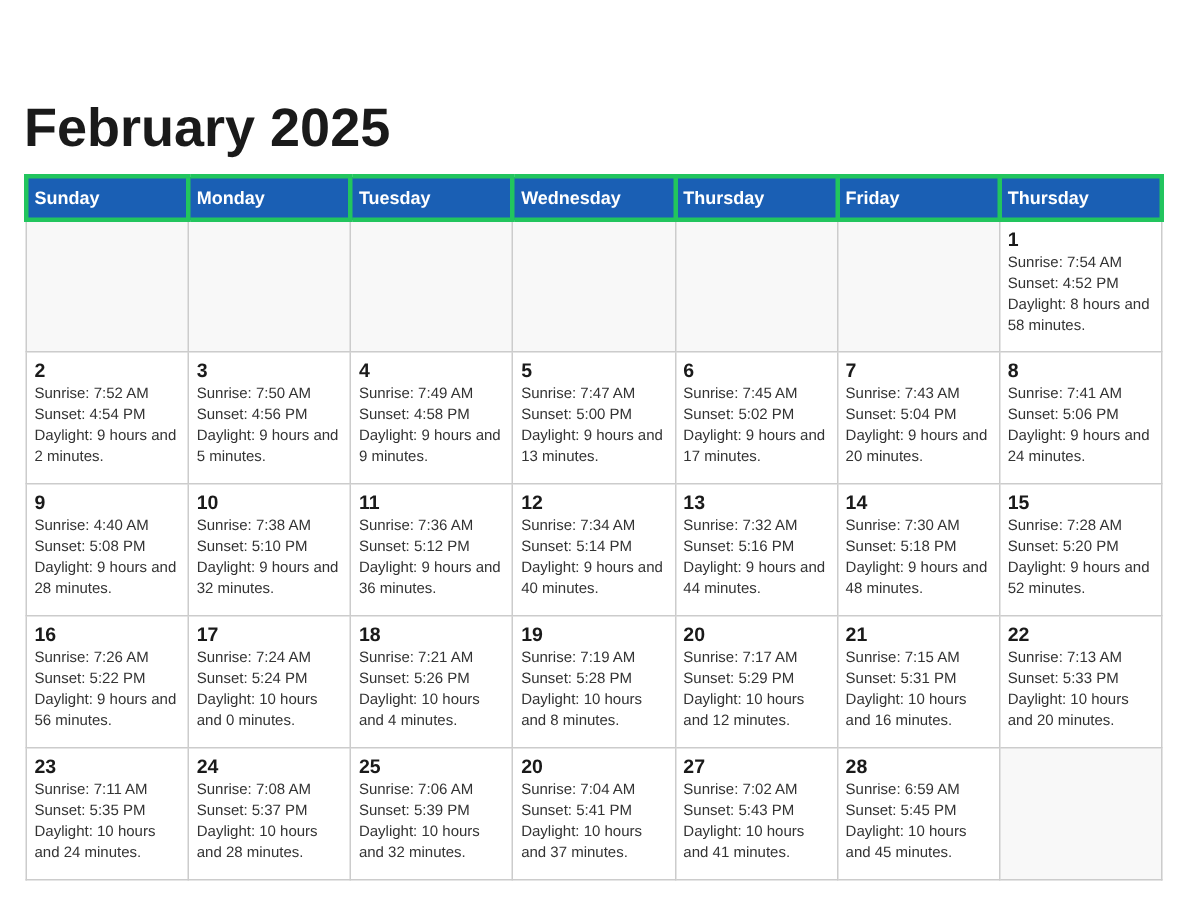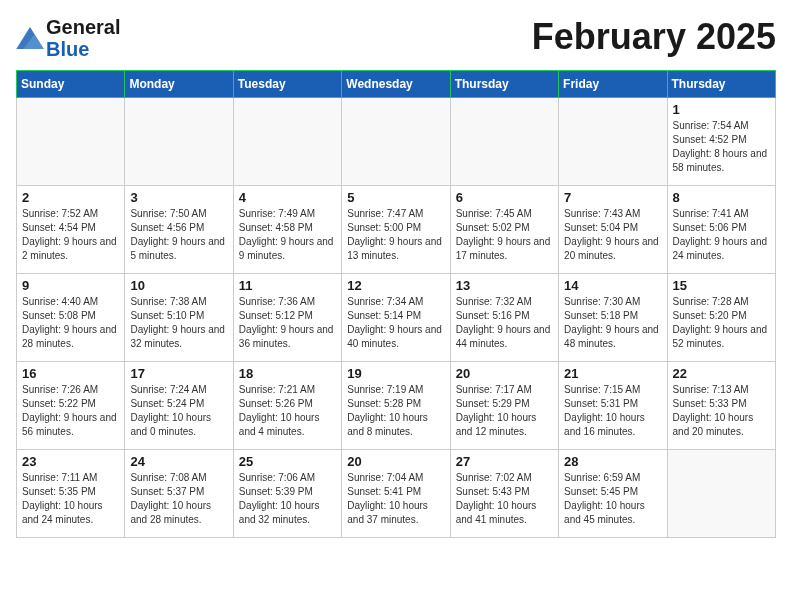--- a/index.html
+++ b/index.html
@@ -29,20 +29,21 @@
     .logo-text span {
       color: #1a5fb4;
     }
     .logo-icon {
       width: 28px;
       height: 22px;
       margin-right: 2px;
     }
     .title-area {
       text-align: right;
+      margin-top: 48px;
     }
     .month-title {
       font-size: 36px;
       font-weight: bold;
       color: #1a1a1a;
     }
     .location {
       font-size: 14px;
       color: #444;
     }
@@ -50,21 +51,21 @@
       width: 100%;
       border-collapse: collapse;
       table-layout: fixed;
     }
     th {
       background-color: #1a5fb4;
       color: #fff;
       font-size: 12px;
       padding: 6px 4px;
       text-align: left;
-      border: 1px solid #22c55e;
+      border: 3px solid #22c55e;
       margin-top: 24px;
     }
     td {
       border: 1px solid #ccc;
       vertical-align: top;
       padding: 4px 5px;
       height: 88px;
       background: #fff;
       font-size: 10px;
       color: #333;
@@ -82,29 +83,20 @@
     .day-info {
       font-size: 10px;
       color: #333;
       line-height: 1.4;
     }
   </style>
 </head>
 <body>
 
 <div class="header-area">
-  <div class="logo">
-    <svg class="logo-icon" viewBox="0 0 30 24" xmlns="http://www.w3.org/2000/svg">
-      <polygon points="0,24 15,0 30,24" fill="#1a5fb4" opacity="0.85"></polygon>
-      <polygon points="8,24 20,8 30,24" fill="#5b9bd5" opacity="0.7"></polygon>
-    </svg>
-    <div class="logo-text">
-      General<br><span>Blue</span>
-    </div>
-  </div>
   <div class="title-area">
     <div class="month-title">February 2025</div>
   </div>
 </div>
 
 <table>
   <thead>
     <tr>
     <th>Sunday</th>
         <th>Monday</th>

